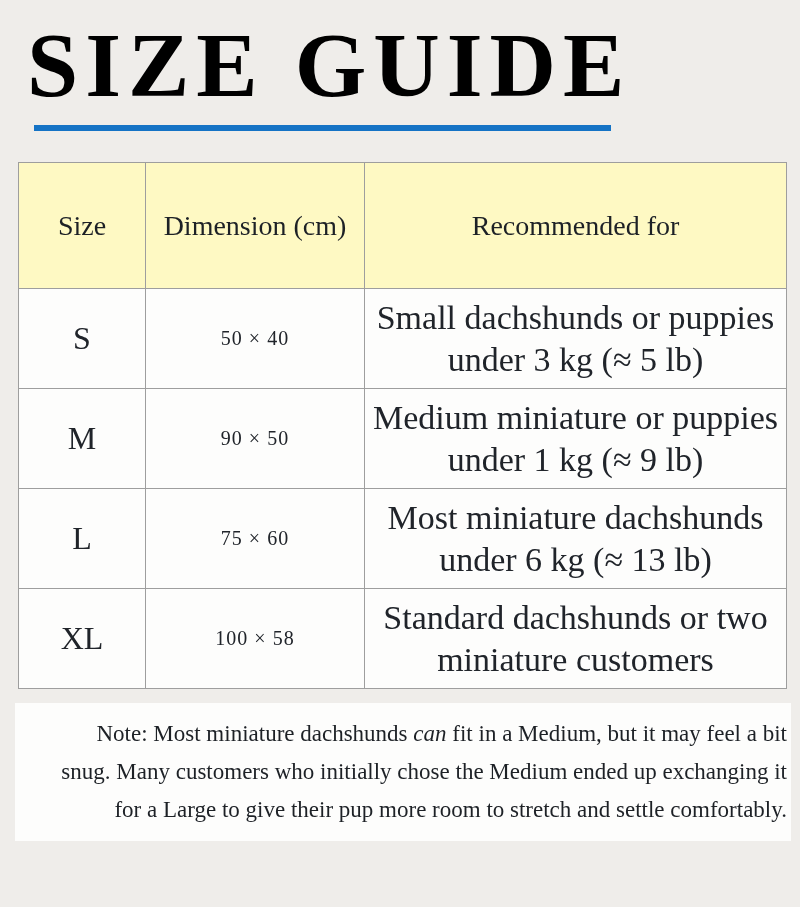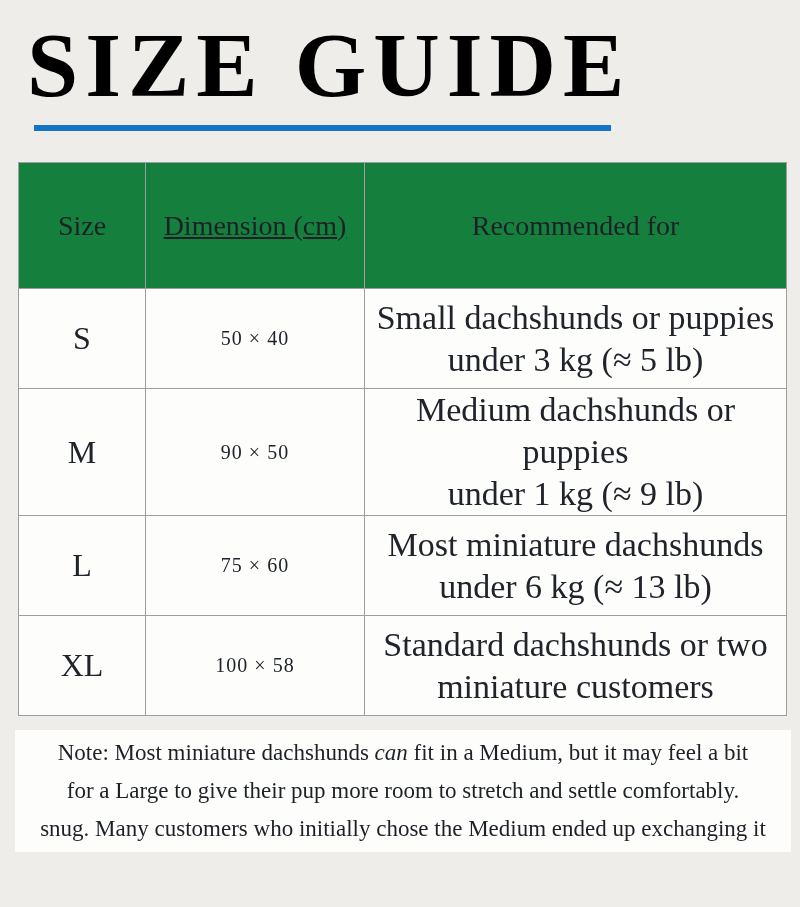--- a/index.html
+++ b/index.html
@@ -37,44 +37,44 @@
     table-layout: fixed;
   }
   table.size-table th,
   table.size-table td {
     border: 1px solid #9e9e9e;
     text-align: center;
     vertical-align: middle;
     padding: 0;
   }
   table.size-table th {
-    background: #15803d;
+    background: #fef9c3;
     height: 125px;
     font-weight: 400;
     font-size: 28px;
     color: #1d2126;
   }
   table.size-table td {
     background: #fdfdfc;
     height: 99px;
   }
   .col-size { width: 126px; }
-  .col-dim  { width: 218px; text-decoration: underline; }
+  .col-dim  { width: 218px; }
   .col-rec  { width: 421px; }
   td.size-cell { font-size: 32px; }
   td.dimension-cell { font-size: 20px; letter-spacing: 1px; }
   td.recommended-cell { font-size: 34px; line-height: 42px; }
   .rec-line { display: block; }
   .note-box {
     margin: 14px 0 0 15px;
     width: 768px;
     height: 114px;
     background: #fdfdfc;
-    padding: 4px 4px;
-    text-align: center;
+    padding: 12px 4px;
+    text-align: right;
   }
   .note-line {
     margin: 0;
     font-size: 23px;
     line-height: 38px;
     color: #1d2126;
     white-space: nowrap;
   }
   .note-line em {
     font-style: italic;
@@ -100,21 +100,21 @@
       <td class="dimension-cell">50 × 40</td>
       <td class="recommended-cell">
         <span class="rec-line">Small dachshunds or puppies</span>
         <span class="rec-line">under 3 kg (≈ 5 lb)</span>
       </td>
     </tr>
     <tr>
       <td class="size-cell">M</td>
       <td class="dimension-cell">90 × 50</td>
       <td class="recommended-cell">
-        <span class="rec-line">Medium dachshunds or puppies</span>
+        <span class="rec-line">Medium miniature or puppies</span>
         <span class="rec-line">under 1 kg (≈ 9 lb)</span>
       </td>
     </tr>
     <tr>
       <td class="size-cell">L</td>
       <td class="dimension-cell">75 × 60</td>
       <td class="recommended-cell">
         <span class="rec-line">Most miniature dachshunds</span>
         <span class="rec-line">under 6 kg (≈ 13 lb)</span>
       </td>
@@ -125,15 +125,15 @@
       <td class="recommended-cell">
         <span class="rec-line">Standard dachshunds or two</span>
         <span class="rec-line">miniature customers</span>
       </td>
     </tr>
   </tbody>
 </table>
 
 <div class="note-box">
   <p class="note-line"><span>Note: Most miniature dachshunds </span><em>can</em><span> fit in a Medium, but it may feel a bit</span></p>
+  <p class="note-line">snug. Many customers who initially chose the Medium ended up exchanging it</p>
   <p class="note-line">for a Large to give their pup more room to stretch and settle comfortably.</p>
-  <p class="note-line">snug. Many customers who initially chose the Medium ended up exchanging it</p>
 </div>
 
 </body></html>

